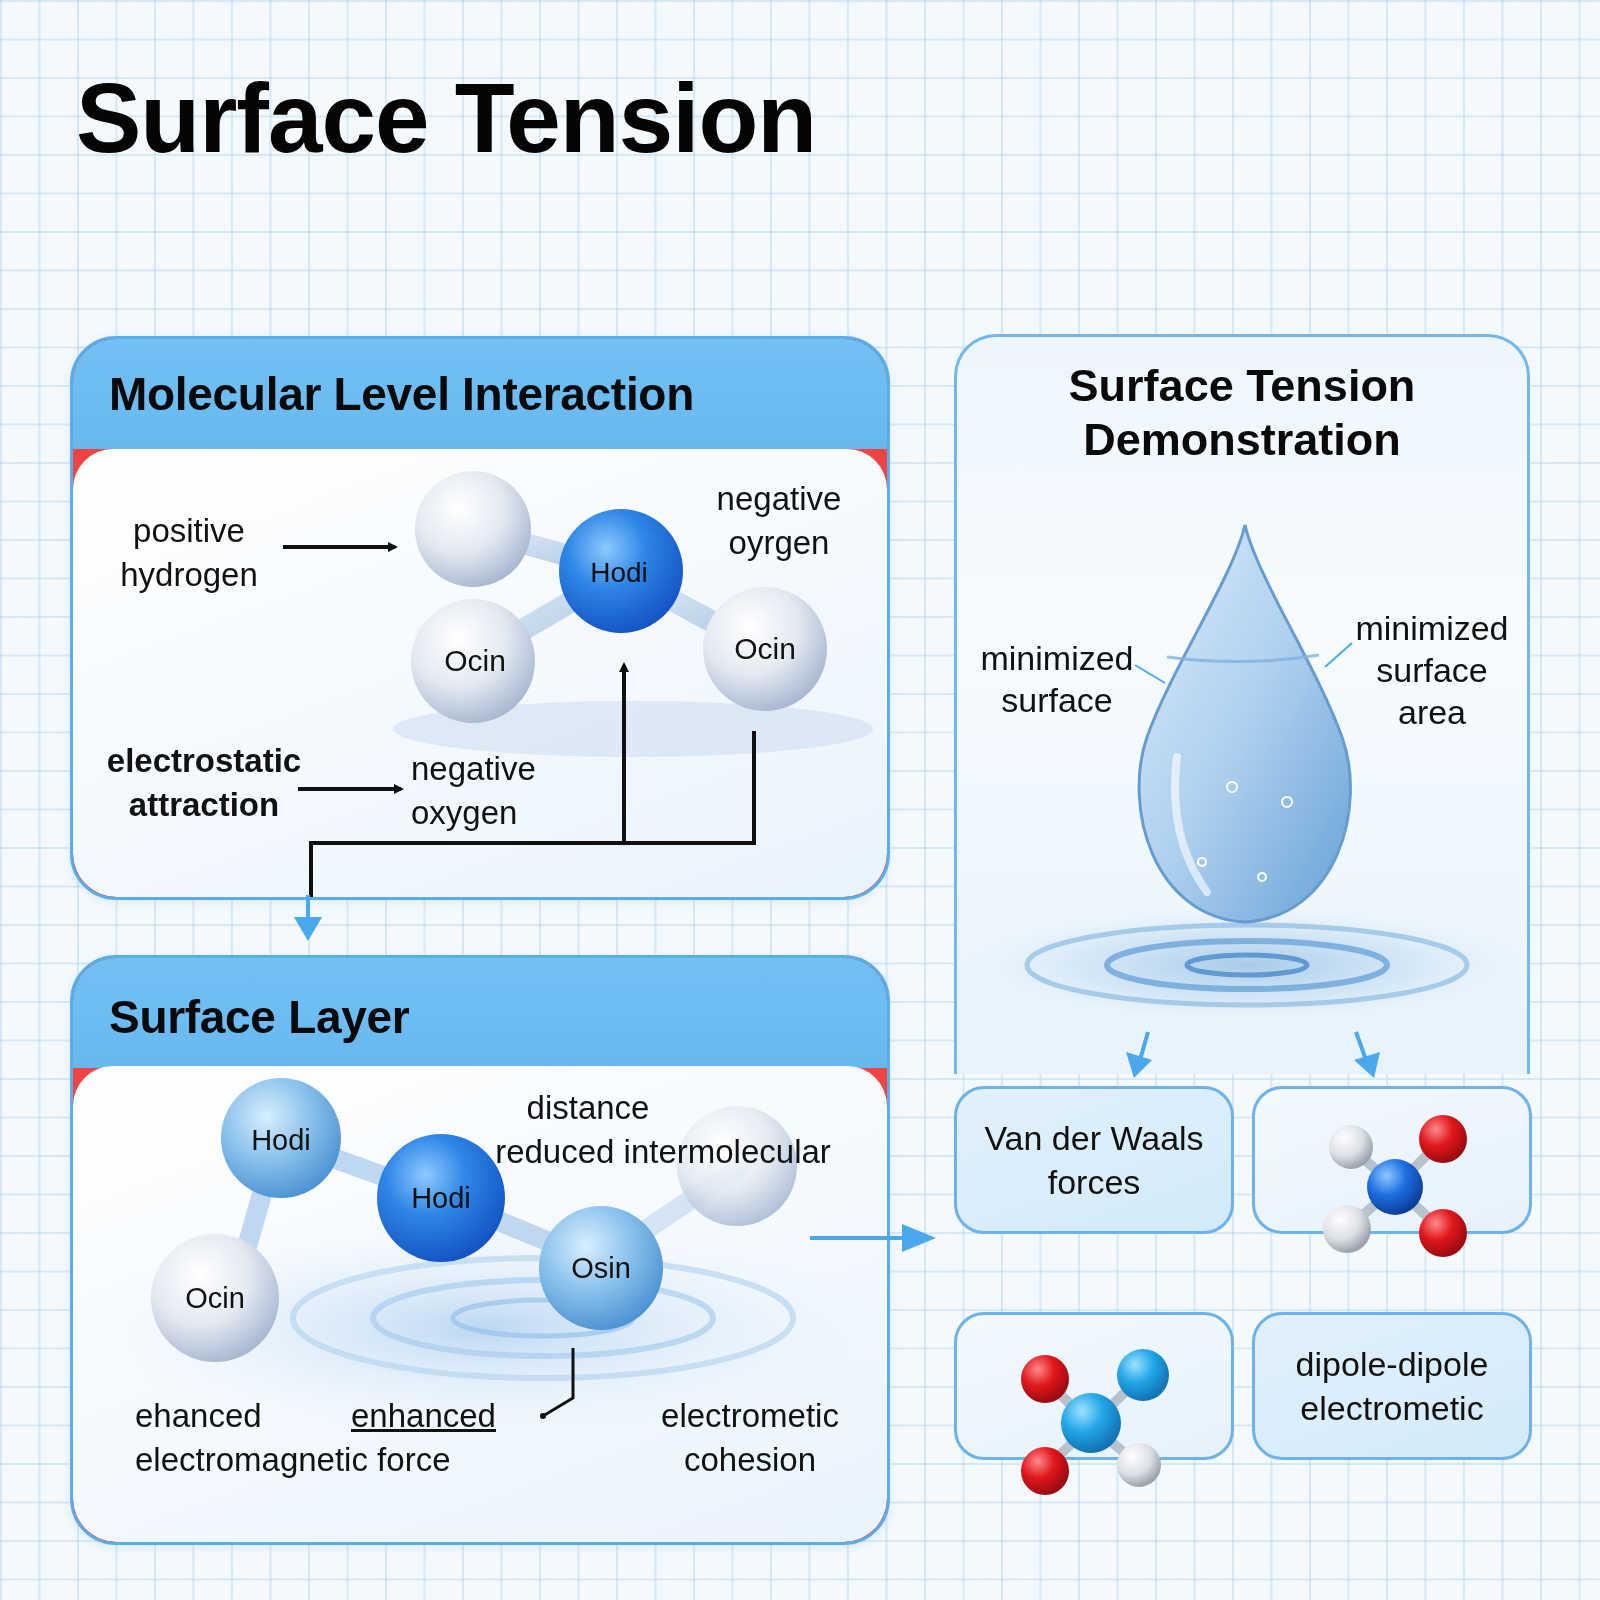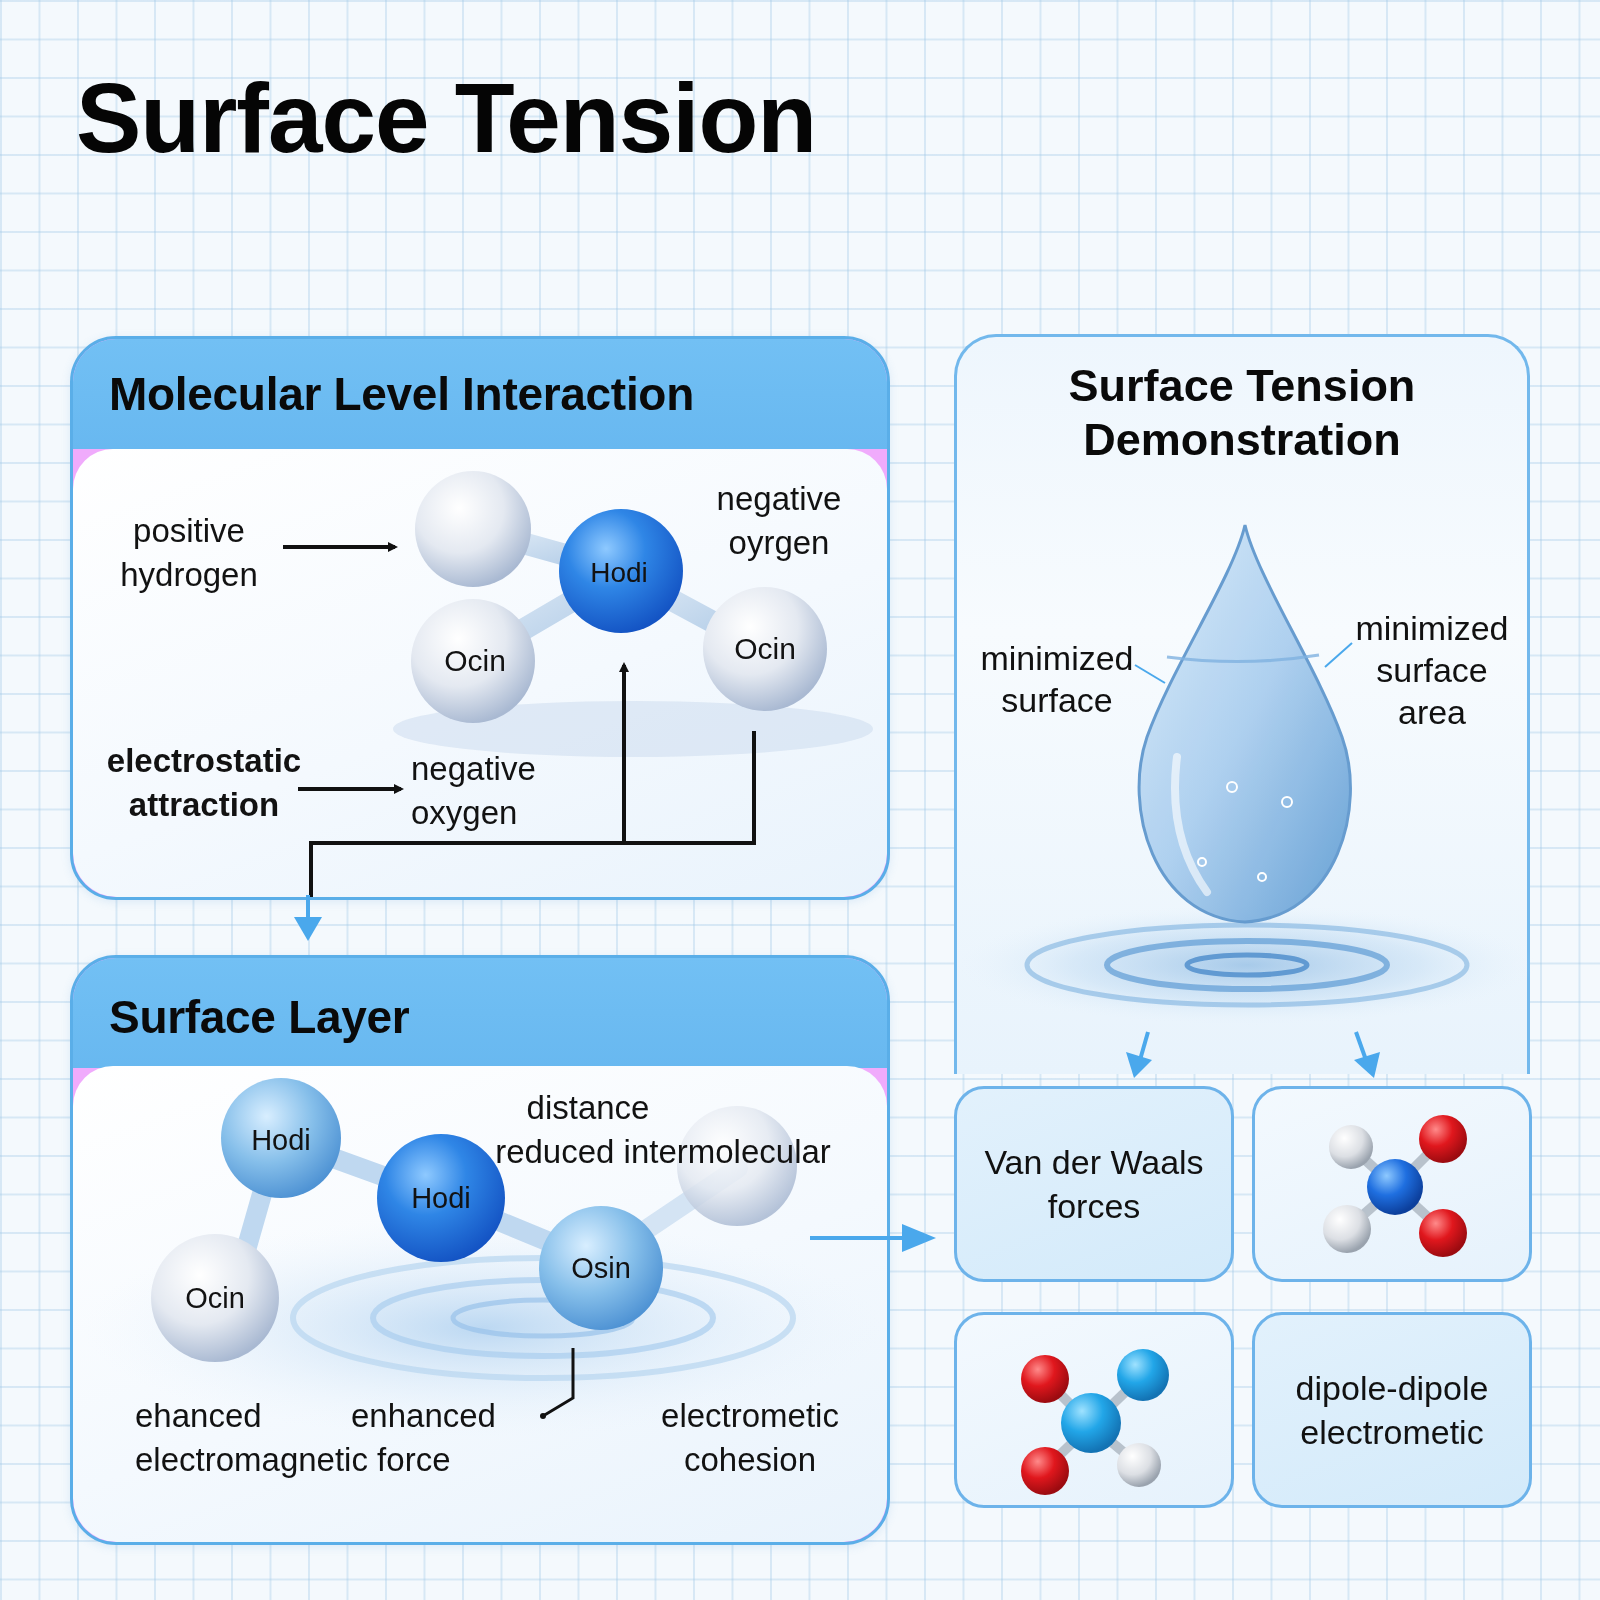--- a/index.html
+++ b/index.html
@@ -19,21 +19,21 @@
   
   .main-title {
     position: absolute; left: 76px; top: 66px; width: 1480px;
     font-size: 98px; font-weight: 700; line-height: 104px; letter-spacing: -1px;
     color: #050505;
   }
 
   
   .panel {
     position: absolute;
-    background: #f0abfc;
+    background: #ef4444;
     border: 3px solid #5aaee8;
     border-radius: 46px;
     overflow: hidden;
     box-shadow: 0 2px 10px rgba(80,150,210,0.15);
   }
   .panel-head {
     position: absolute; left: 0; right: 0; top: 0; height: 110px;
     background: linear-gradient(180deg, #72c0f4 0%, #68b8f0 100%);
   }
   .panel-title {
@@ -63,21 +63,21 @@
     background: linear-gradient(180deg, #eef6fd 0%, #f7fbfe 40%, #e8f3fc 100%);
   }
   .demo-title {
     position: absolute; left: 0; right: 0; top: 22px;
     font-size: 45px; font-weight: 700; line-height: 54px; text-align: center; color: #0a0a0a;
   }
   .demo-lbl { position: absolute; font-size: 34px; line-height: 42px; text-align: center; color: #111; }
 
   
   .card {
-    position: absolute; width: 280px; height: 196px;
+    position: absolute; width: 280px; height: 148px;
     border: 3px solid #6db3ea; border-radius: 30px;
     background: linear-gradient(160deg, #e2f1fc 0%, #d3eafa 100%);
   }
   .card.light { background: linear-gradient(160deg, #f3f9fe 0%, #e6f2fc 100%); }
   .card-text {
     position: absolute; left: 0; right: 0; top: 50%; transform: translateY(-50%);
     font-size: 34px; line-height: 44px; text-align: center; color: #111;
   }
 </style>
 </head>
@@ -209,21 +209,21 @@
   <div class="lbl" style="left:138px; top:160px; font-size:29px; width:140px;">Hodi</div>
   <div class="lbl" style="left:298px; top:218px; font-size:29px; width:140px;">Hodi</div>
   <div class="lbl" style="left:458px; top:288px; font-size:29px; width:140px;">Osin</div>
   <div class="lbl" style="left:72px; top:318px; font-size:29px; width:140px;">Ocin</div>
 
   <div class="lbl" style="left:400px; top:128px; width:380px;">
     <div style="margin-left:-150px;">distance</div>
     <div>reduced intermolecular</div>
   </div>
   <div class="lbl left" style="left:62px; top:436px;">ehanced</div>
-  <div class="lbl left" style="left:278px; top:436px;">enhanced</div>
+  <div class="lbl left" style="left:278px; top:436px;text-decoration:underline;">enhanced</div>
   <div class="lbl left" style="left:62px; top:480px;">electromagnetic force</div>
   <div class="lbl" style="left:570px; top:436px; width:214px;">
     <div>electrometic</div>
     <div>cohesion</div>
   </div>
 </div>
 
 <svg class="abs" style="left:808px; top:1218px;" width="130" height="40">
   <line x1="2" y1="20" x2="100" y2="20" stroke="#4aa8ec" stroke-width="4"></line>
   <path d="M94,6 L128,20 L94,34 z" fill="#4aa8ec"></path>

